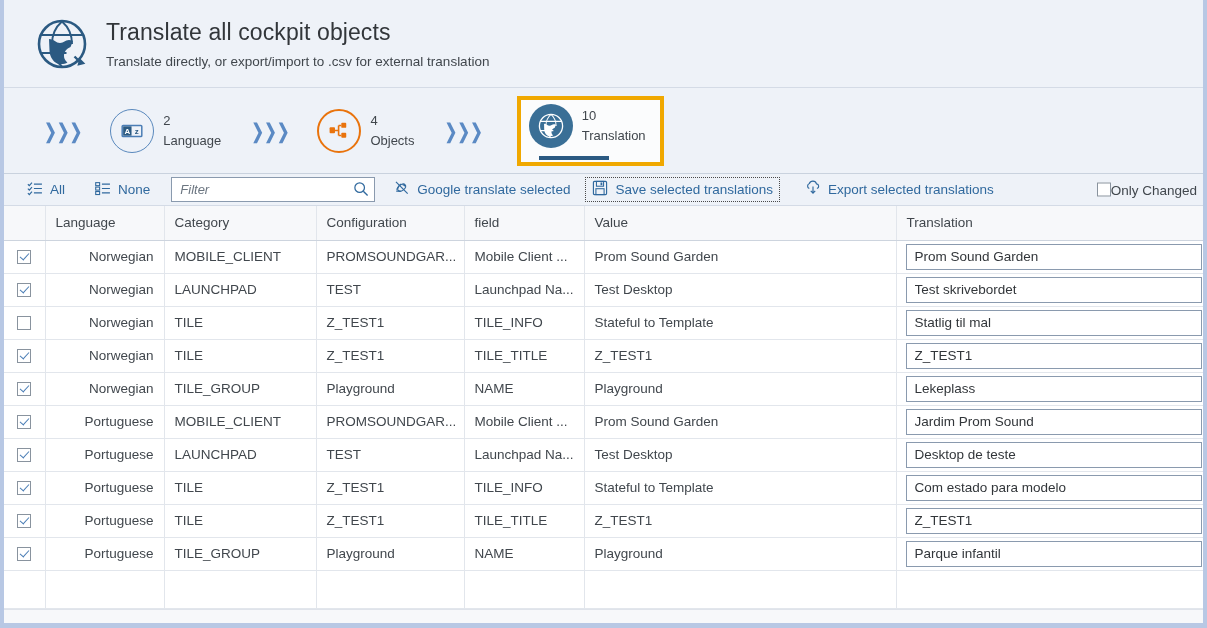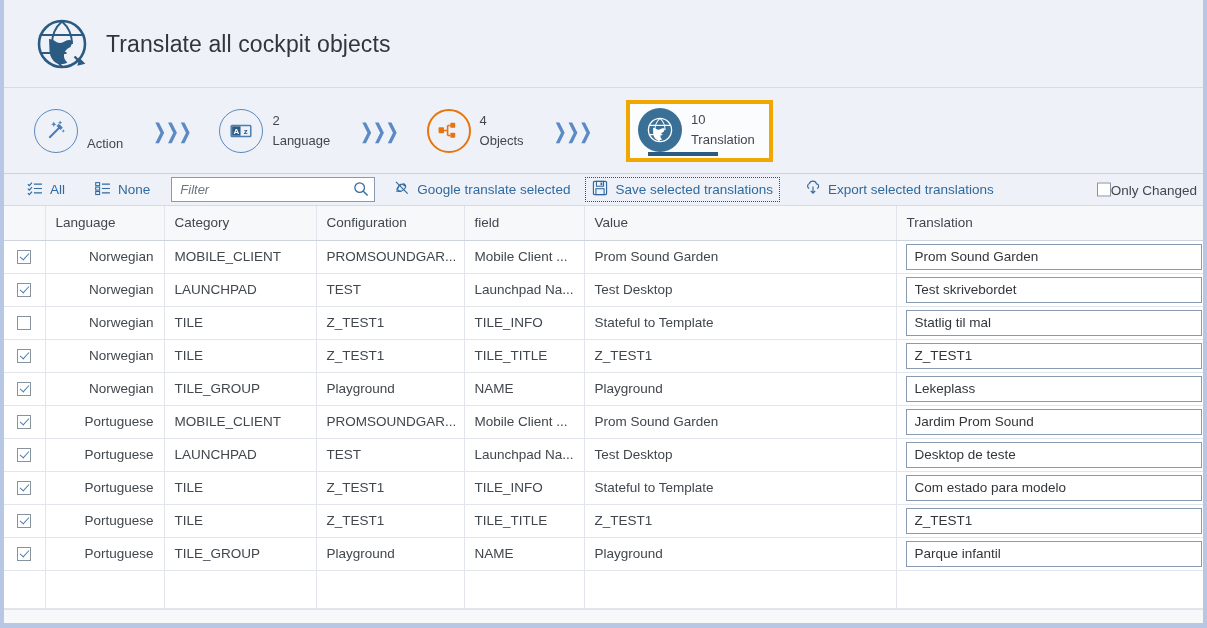--- a/index.html
+++ b/index.html
@@ -64,21 +64,21 @@
   .step-num { font-size: 13px; color: #41474d; line-height: 17px; margin-bottom: 4px; }
   .step-label { font-size: 13px; color: #41474d; line-height: 16px; }
   .step-label-only { margin-left: 9px; font-size: 13px; color: #41474d; align-self: flex-end; padding-bottom: 2px;}
   .chev {
     color: #5b8ac4; font-size: 20px; letter-spacing: -4px;
     margin: 0 16px; padding-right: 6px; font-weight: bold;
   }
   .step.active {
     border: 4px solid #f0a800;
     background: #fbfcfd;
-    padding: 4px 14px 6px 8px;
+    padding: 4px 14px 14px 8px;
     margin-left: 14px;
   }
   .step.active .active-underline {
     position: absolute; left: 18px; bottom: 2px; width: 70px; height: 4px;
     background: #2b5a82;
   }
 
   
   .toolbar {
     height: 32px;
@@ -180,37 +180,26 @@
         <circle cx="26" cy="26" r="23" fill="none" stroke="#2b5a82" stroke-width="2.6"></circle>
         <path d="M26 3.4c-7 6-10 14-10 22.6s3 16.6 10 22.6" fill="none" stroke="#2b5a82" stroke-width="2"></path>
         <path d="M26 3.4c7 6 10 14 10 22.6" fill="none" stroke="#2b5a82" stroke-width="2"></path>
         <path d="M5 17h42M4.5 35h26" fill="none" stroke="#2b5a82" stroke-width="2"></path>
         <path d="M13 21c5 0 7 4 11 4s5-3 9-3c2.5 0 4 1 4 1l-2.5 6c-4 1.5-6.5 5-6.5 9 0 4 3.5 6.5 3.5 6.5-3.5 2-9 2-12 0-4-2.6-6-8-6-12z" fill="#2b5a82"></path>
         <path d="M38.5 38.5l7.5 7.5M44 42l3 3-4 1z" stroke="#2b5a82" stroke-width="2.4" fill="#2b5a82"></path>
       </svg>
     </div>
     <div class="header-texts">
       <div class="header-title">Translate all cockpit objects</div>
+      <div class="header-sub">Translate directly, or export/import to .csv for external translation</div>
     </div>
   </div>
 
   <div class="steps">
 
-    <div class="step">
-      <div class="step-circle circle-outline">
-        <svg viewBox="0 0 30 30" width="27" height="27">
-          <path d="M7 23L20 10" stroke="#4a7db5" stroke-width="2.2" fill="none"></path>
-          <path d="M17.5 7.5l4.5 4.5-2.5 2.5-4.5-4.5z" fill="#4a7db5"></path>
-          <path d="M12 5l.9 2.1L15 8l-2.1.9L12 11l-.9-2.1L9 8l2.1-.9z" fill="#4a7db5"></path>
-          <path d="M19 4l.7 1.6L21.3 6.3 19.7 7l-.7 1.6L18.3 7 16.7 6.3 18.3 5.6z" fill="#4a7db5"></path>
-          <path d="M22.5 13.5l.6 1.4 1.4.6-1.4.6-.6 1.4-.6-1.4-1.4-.6 1.4-.6z" fill="#4a7db5"></path>
-        </svg>
-      </div>
-      <div class="step-label-only">Action</div>
-    </div>
 
     <div class="chev">❭❭❭</div>
 
     <div class="step">
       <div class="step-circle circle-outline">
         <svg viewBox="0 0 30 30" width="28" height="28">
           <rect x="4.5" y="9" width="21" height="12" rx="1" fill="none" stroke="#4a7db5" stroke-width="1.6"></rect>
           <rect x="5.5" y="10" width="9" height="10" fill="#2b5a82"></rect>
           <text x="10" y="18.3" font-size="8.5" fill="#fff" text-anchor="middle" font-family="Liberation Sans, sans-serif" font-weight="bold">A</text>
           <text x="20" y="18.3" font-size="8.5" fill="#2b5a82" text-anchor="middle" font-family="Liberation Sans, sans-serif" font-weight="bold">z</text>

